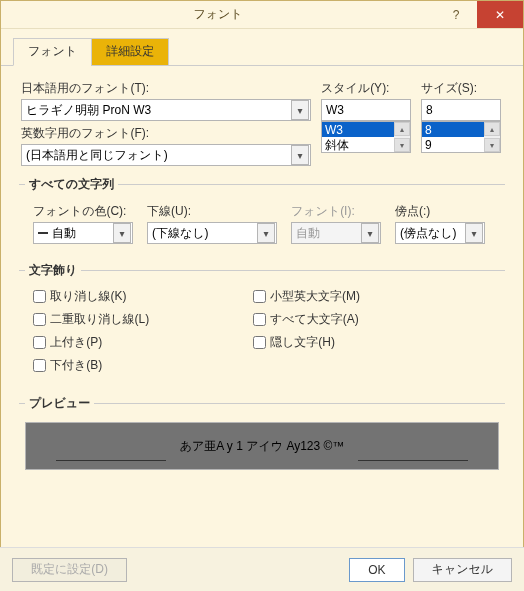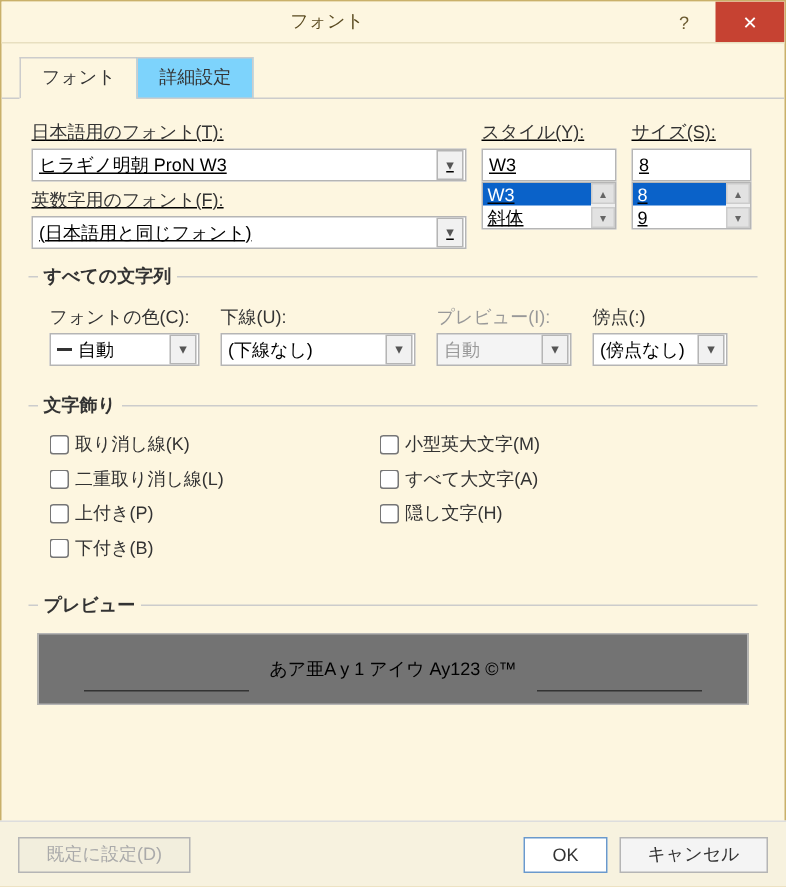--- a/index.html
+++ b/index.html
@@ -3,24 +3,24 @@
 <meta charset="utf-8">
 <style>
 * { box-sizing: border-box; font-family: "Meiryo UI", "MS PGothic", sans-serif; font-size: 12px; }
 body { margin: 0; background: #fdf6e0; width: 524px; height: 591px; border: 1px solid #c9b06a; }
 .titlebar { height: 28px; background: #fdf6e0; border-bottom: 1px solid #e8dfc0; display: flex; align-items: center; position: relative; }
 .title { flex: 1; text-align: center; color: #5a4a20; font-size: 12px; }
 .titlebtns { display: flex; height: 100%; }
 .tbtn { width: 42px; display: flex; align-items: center; justify-content: center; color: #6b5a30; cursor: pointer; }
 .tclose { background: #c64232; color: #fff; width: 46px; }
 .tabs { display: flex; padding: 8px 12px 0 12px; border-bottom: 1px solid #ccc; }
-.tab { padding: 4px 14px 5px; border: 1px solid #ccc; background: #7dd3fc; margin-right: -1px; cursor: pointer; position: relative; top: 1px; color: #333; }
+.tab { padding: 4px 14px 5px; border: 1px solid #ccc; background: #eab308; margin-right: -1px; cursor: pointer; position: relative; top: 1px; color: #333; }
 .tab.active { background: #fdf6e0; border-bottom: 1px solid #fdf6e0; }
 .pane { padding: 10px 20px 20px 20px; }
-.row { display: flex; gap: 10px; margin-bottom: 2px; text-decoration: underline; }
+.row { display: flex; gap: 10px; margin-bottom: 2px; }
 .col { flex-direction: column; display: flex; }
 .lbl { color: #333; margin: 4px 0 2px; }
 .lblg { color: #999; margin: 4px 0 2px; }
 .field { height: 22px; border: 1px solid #b5b5b5; background: #fff; display: flex; align-items: center; padding: 0 4px; position: relative; }
 .field.d { background: #f4f4f4; color: #999; }
 .drop { width: 18px; height: 20px; border: 1px solid #b5b5b5; background: #f1f1f1; display: flex; align-items: center; justify-content: center; font-size: 10px; color: #555; cursor: pointer; margin-left: auto; margin-right: -3px; }
 .selbox { border: 1px solid #b5b5b5; background: #fff; height: 32px; overflow: hidden; position: relative; }
 .selbox .opt { padding: 1px 3px; cursor: pointer; height: 15px; line-height: 15px; }
 .selbox .sel { background: #0a62c9; color: #fff; }
 .scroll { position: absolute; right: 0; top: 0; bottom: 0; width: 16px; background: #efefef; display: flex; flex-direction: column; }
@@ -122,21 +122,21 @@
         </div>
       </div>
       <div class="mini" style="width:130px">
         <div class="lbl">下線(U):</div>
         <div class="field">
           <span>(下線なし)</span>
           <div class="drop">▾</div>
         </div>
       </div>
       <div class="mini" style="width:90px">
-        <div class="lblg">プレビュー(I):</div>
+        <div class="lblg">フォント(I):</div>
         <div class="field d">
           <span>自動</span>
           <div class="drop">▾</div>
         </div>
       </div>
       <div class="mini" style="width:90px">
         <div class="lbl">傍点(:)</div>
         <div class="field">
           <span>(傍点なし)</span>
           <div class="drop">▾</div>

